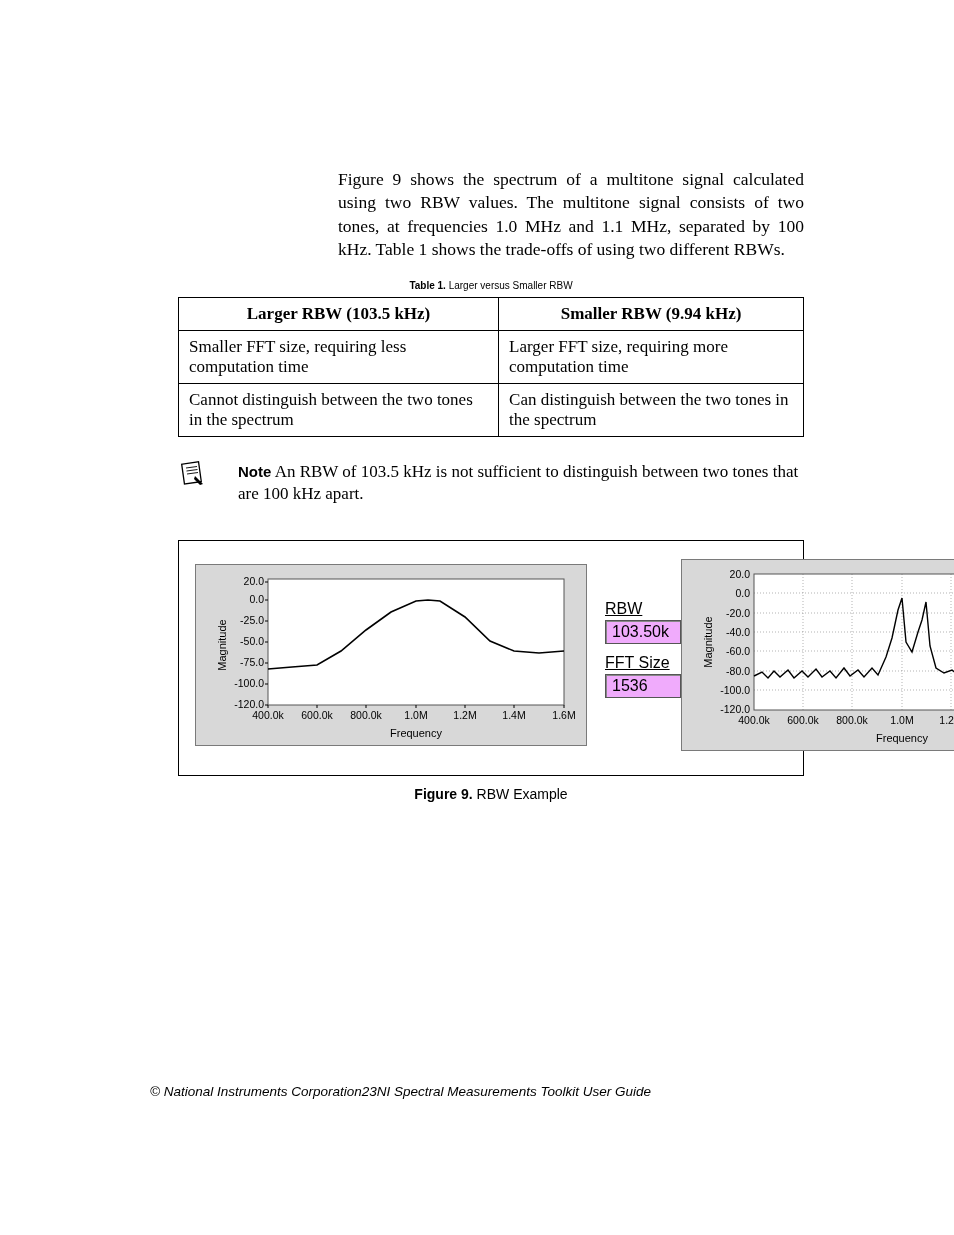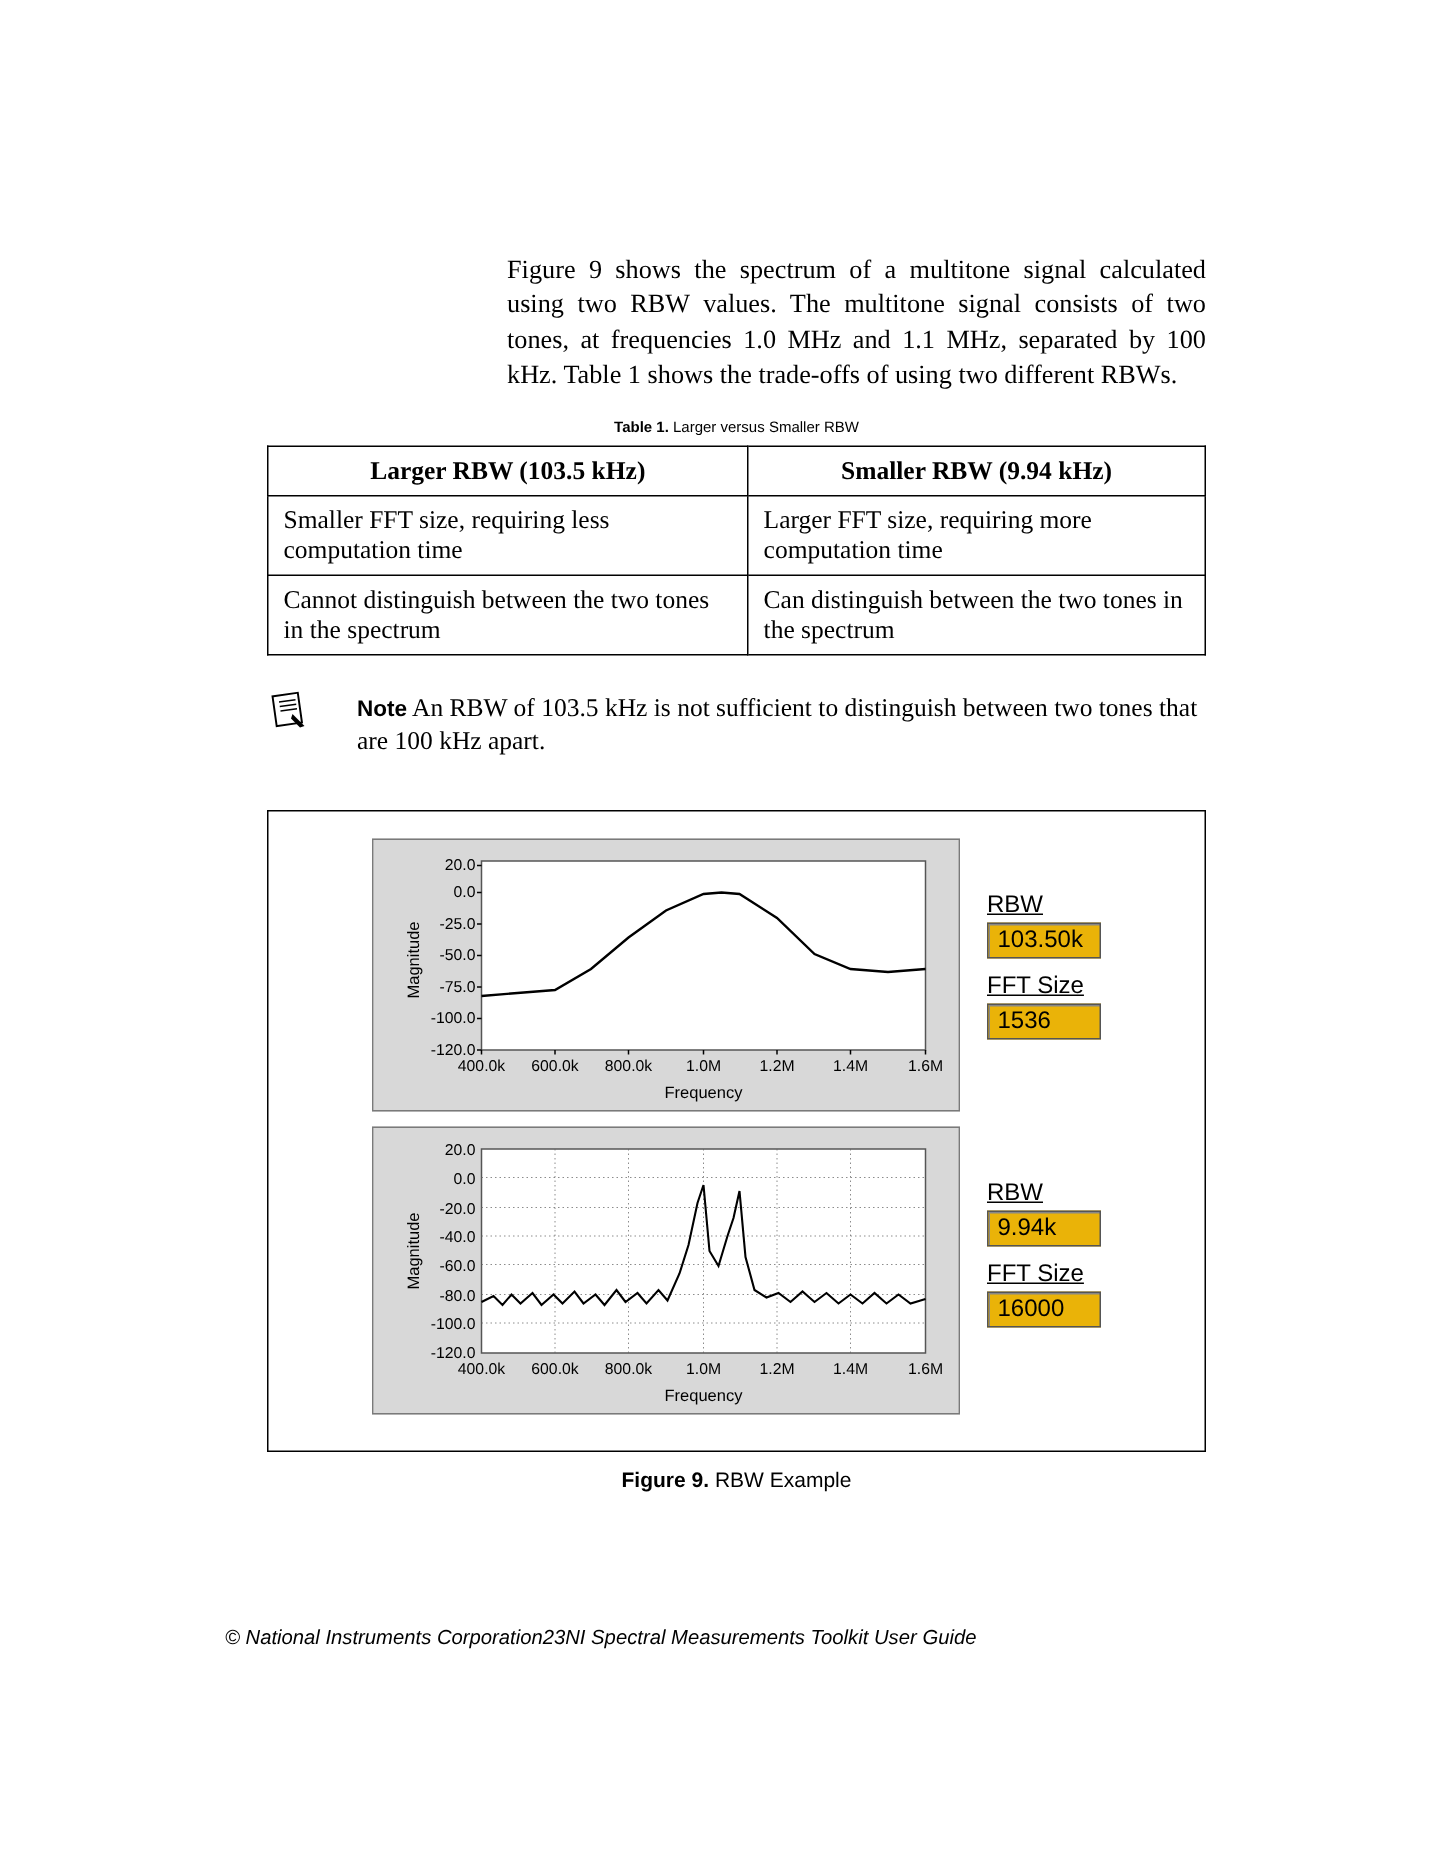--- a/index.html
+++ b/index.html
@@ -7,28 +7,28 @@
 .intro{margin-left:160px;font-size:17.5px;line-height:1.35;text-align:justify}
 .tbl-caption{text-align:center;font-family:Arial,Helvetica,sans-serif;font-size:10px;margin:14px 0 6px}
 .tbl-caption b{font-weight:bold}
 table.rbw{width:100%;border-collapse:collapse;font-size:17px}
 table.rbw th,table.rbw td{border:1px solid #000;padding:6px 10px;vertical-align:top;text-align:left}
 table.rbw th{font-weight:bold;text-align:center}
 .note-row{display:flex;align-items:flex-start;margin-top:24px}
 .note-icon{width:28px;flex:0 0 28px;margin-right:32px;margin-top:-2px}
 .note-text{font-size:17px;line-height:1.35}
 .note-text b{font-family:Arial,Helvetica,sans-serif;font-weight:bold;font-size:15px}
-.figure-box{border:1px solid #000;margin-top:34px;padding:18px 16px 14px;display:flex;flex-direction:column;align-items:center}
+.figure-box{border:1px solid #000;margin-top:34px;padding:18px 16px 14px;display:flex;flex-direction:row;align-items:center}
 .fig-caption{text-align:center;font-family:Arial,Helvetica,sans-serif;font-size:14px;margin-top:10px}
 .fig-caption b{font-weight:bold}
 .panel-row{display:flex;align-items:flex-start;margin-bottom:10px}
 .panel-svg{border:1px solid #7a7a7a;background:#d8d8d8}
 .side-box{margin-left:18px;margin-top:36px;font-family:Arial,Helvetica,sans-serif;font-size:16px}
 .side-label{text-decoration:underline;margin-bottom:2px}
-.side-value{border:1px solid #555;background:#eab308;padding:2px 6px;min-width:62px;display:inline-block;box-shadow:inset 1px 1px 0 #888;margin-bottom:10px}
+.side-value{border:1px solid #555;background:#f0abfc;padding:2px 6px;min-width:62px;display:inline-block;box-shadow:inset 1px 1px 0 #888;margin-bottom:10px}
 .footer{position:absolute;left:150px;right:150px;bottom:136px;display:flex;font-family:Arial,Helvetica,sans-serif;font-style:italic;font-size:13.5px}
 .footer .pg{}
 </style>
 </head>
 <body>
 
 <div class="page">
 
   <p class="intro">Figure 9 shows the spectrum of a multitone signal calculated using two RBW values. The multitone signal consists of two tones, at frequencies 1.0 MHz and 1.1 MHz, separated by 100 kHz. Table 1 shows the trade-offs of using two different RBWs.</p>
 

